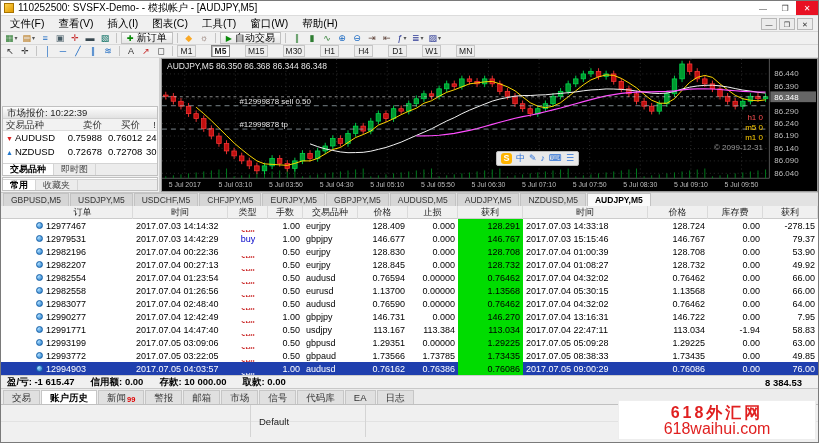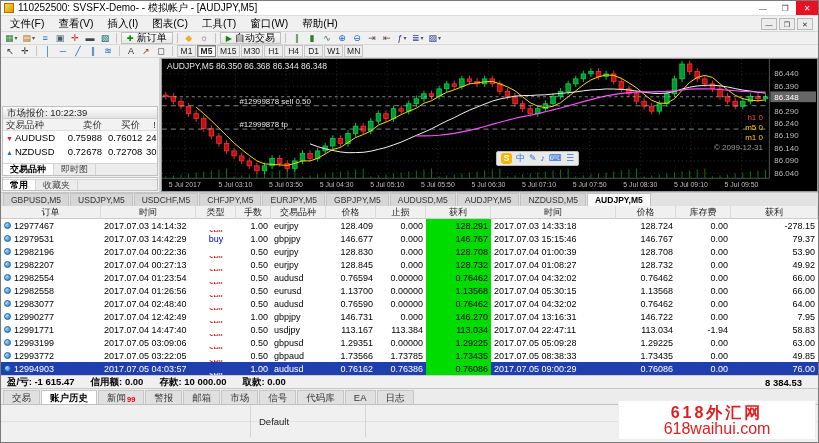--- a/index.html
+++ b/index.html
@@ -55,21 +55,21 @@
 .ohlc{position:absolute;top:2px;left:5px;color:#e6e6e6;font-size:8.5px;white-space:nowrap;}
 .readout{position:absolute;right:54px;top:54px;text-align:right;font-size:8px;line-height:10px;}
 .ime{position:absolute;left:51%;top:70%;display:flex;align-items:center;gap:4px;background:rgba(245,245,245,.95);border:1px solid #bbb;border-radius:2px;padding:1px 4px;}
 .ime-logo{width:11px;height:11px;background:#ffb400;color:#fff;font-weight:bold;border-radius:3px;font-size:9px;line-height:11px;text-align:center;}
 .ime-item{color:#2a6fd6;font-size:9px;line-height:11px;}
 
 .chart-tabstrip{height:14px;flex:0 0 14px;display:flex;align-items:flex-end;background:#e2e2e2;border-top:1px solid #c6c6c6;padding:1px 2px 0;font-size:8.5px;overflow:hidden;text-align:right;}
 .ctab{padding:0 7px;line-height:12px;border:1px solid #c2c2c2;border-bottom:none;background:#d6d6d6;margin-right:1px;color:#333;white-space:nowrap;}
 .ctab.active{background:#fafafa;font-weight:bold;color:#000;}
 
-.tgrid{display:grid;grid-template-columns:100px 95px 40px 35px 55px 50px 50px 65px 125px 60px 55px 1fr;}
+.tgrid{display:grid;grid-template-columns:100px 95px 40px 35px 55px 50px 50px 65px 125px 60px 55px 1fr;padding-left:32px;}
 .t-header{height:13px;flex:0 0 13px;background:#f0f0f0;border-bottom:1px solid #ccc;font-size:9px;}
 .t-header .th{border-right:1px solid #dadada;display:flex;align-items:center;justify-content:center;color:#222;}
 .t-body{height:156px;flex:0 0 156px;background:#fff;overflow:hidden;}
 .trow{height:13px;font-size:9px;background:#fff;}
 .trow .td{padding:0 3px;display:flex;align-items:center;white-space:nowrap;overflow:hidden;}
 .td.num{justify-content:flex-end;}
 .td.ctr{justify-content:center;}
 .td.tp{background:#00dc00;color:#000;justify-content:flex-end;}
 .trow.sel{background:#1f3fae;color:#fff;}
 .trow.sel .td.tp{background:#00dc00;color:#000;}
@@ -242,21 +242,21 @@
           <span style="color:#333333">A</span>
         </button>
         <button class="tbtn">
           <span style="color:#c62828">↗</span>
         </button>
         <button class="tbtn">
           <span style="color:#333333">◻</span>
         </button>
       </span>
     <span class="tsep"></span>
-    <span id="tb-tf" style="display:flex;gap:1px">
+    <span id="tb-tf" style="display:flex;gap:15px">
         <button class="tf">M1</button>
         <button class="tf active">M5</button>
         <button class="tf">M15</button>
         <button class="tf">M30</button>
         <button class="tf">H1</button>
         <button class="tf">H4</button>
         <button class="tf">D1</button>
         <button class="tf">W1</button>
         <button class="tf">MN</button>
       </span>

